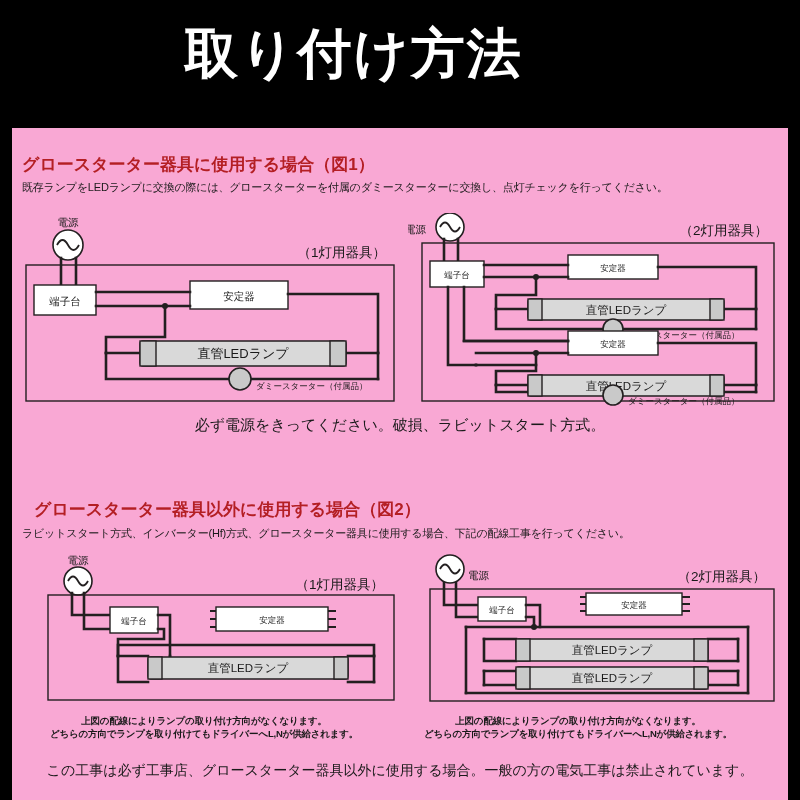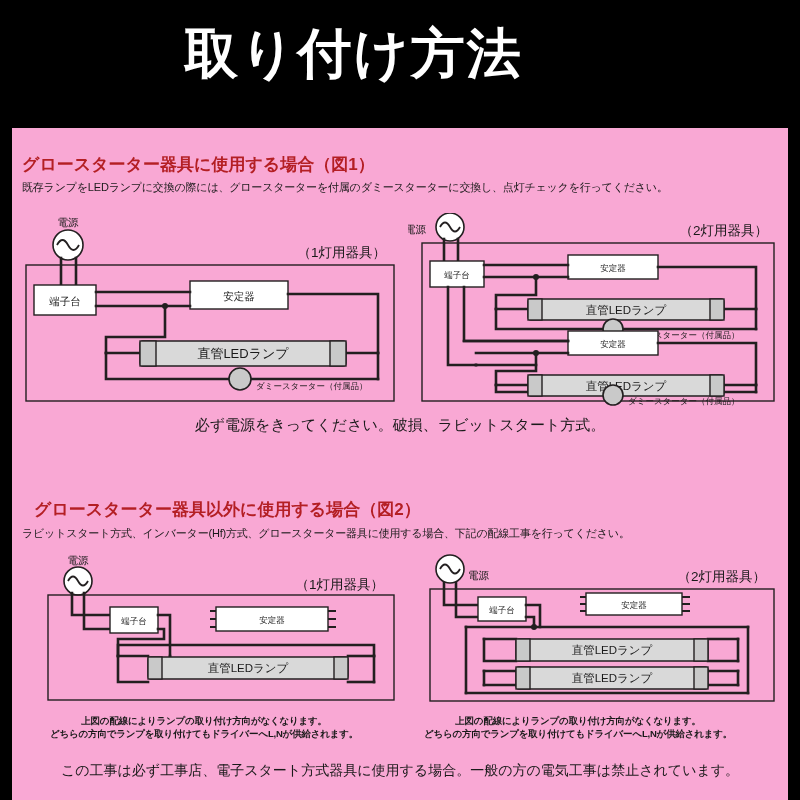--- a/index.html
+++ b/index.html
@@ -295,16 +295,16 @@
         <rect class="tube-cap" x="286" y="114" width="14" height="22"></rect>
         <text class="lbl-tube-sm" x="204" y="129" text-anchor="middle">直管LEDランプ</text>
       </svg>
     </div>
 
     <div class="small-note" style="left:412px;top:586px;">
       <div>上図の配線によりランプの取り付け方向がなくなります。</div>
       <div>どちらの方向でランプを取り付けてもドライバーへL,Nが供給されます。</div>
     </div>
 
-    <div class="footer-note" style="top:634px;">この工事は必ず工事店、電子スタート方式器具に使用する場合。一般の方の電気工事は禁止されています。</div>
+    <div class="footer-note" style="top:634px;">この工事は必ず工事店、グロースターター器具以外に使用する場合。一般の方の電気工事は禁止されています。</div>
 
   </div>
 </div>
 
 </body></html>

